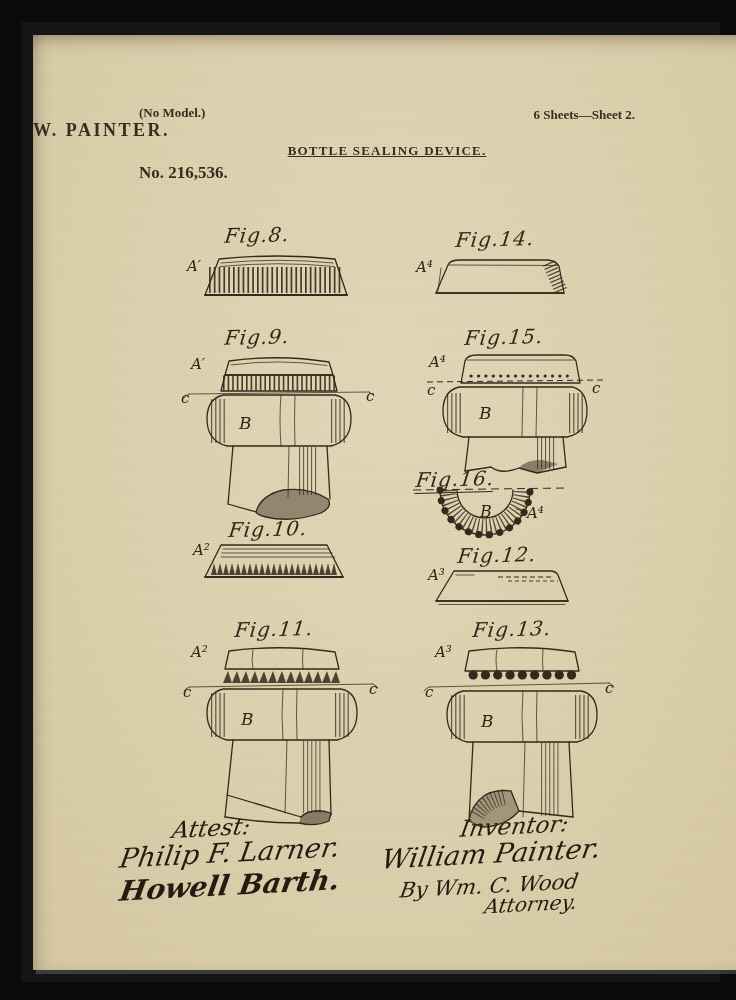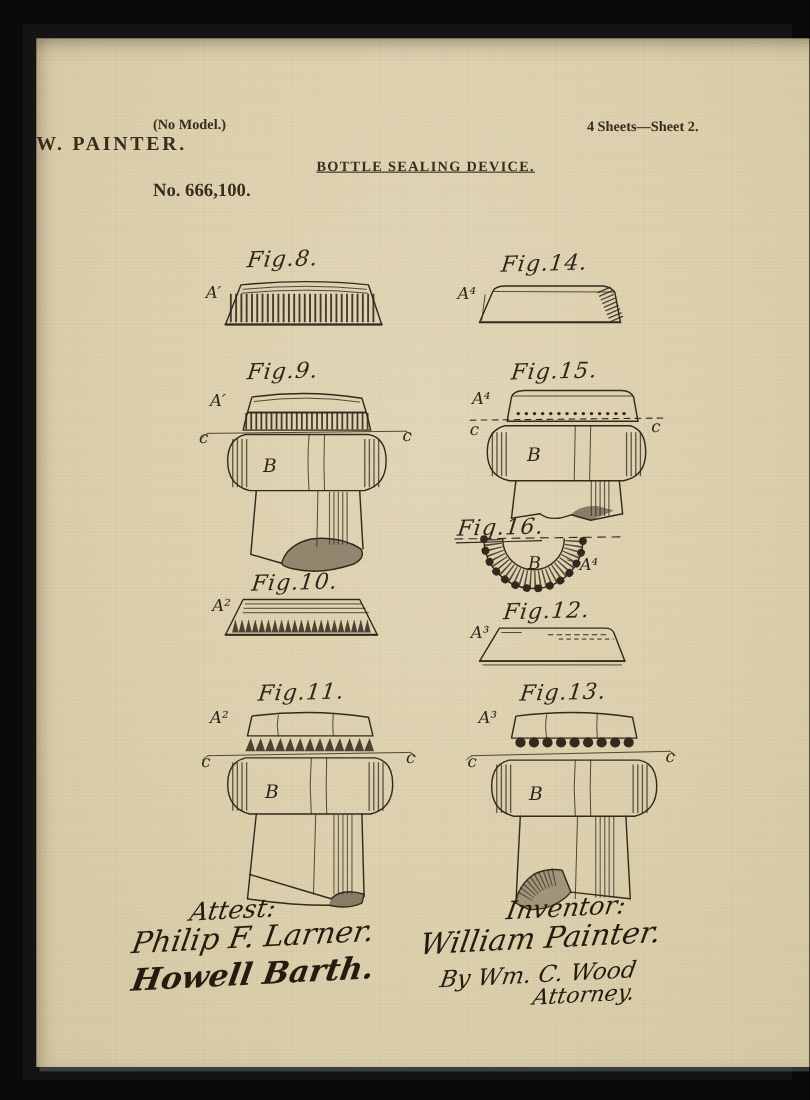--- a/index.html
+++ b/index.html
@@ -32,24 +32,24 @@
 </style>
 </head>
 <body>
 
 <div id="scene">
   <div class="frame-lip"></div>
 
   <div class="paper">
 
     <div class="hdr" style="left:106px;top:70px;font-size:13px;">(No Model.)</div>
-    <div class="hdr" style="right:112px;top:72px;font-size:13px;">4 Sheets—Sheet 2.</div>
+    <div class="hdr" style="right:112px;top:72px;font-size:13px;">6 Sheets—Sheet 2.</div>
     <div class="hdr" style="left:0;right:6px;top:85px;font-size:18px;letter-spacing:2.5px;text-align:left;">W. PAINTER.</div>
     <div class="hdr" style="left:0;right:6px;top:108px;font-size:13px;letter-spacing:1.2px;text-align:center;text-decoration:underline;">BOTTLE SEALING DEVICE.</div>
-    <div class="hdr" style="left:106px;top:128px;font-size:17px;">No. 666,100.</div>
+    <div class="hdr" style="left:106px;top:128px;font-size:17px;">No. 216,536.</div>
 
     <div class="figgroup" style="left:150px;top:188px;width:190px;height:88px;">
       <span class="figlabel" style="left:42px;top:0;">Fig.8.</span>
       <svg style="top:26px;" width="190" height="58" viewBox="0 0 190 58">
         <line class="bars" x1="26" y1="31" x2="160" y2="31" style="stroke-width:26;stroke-dasharray:1.7 3.1;" opacity="0.9"></line>
         <path class="ln" d="M36,10 Q96,4 152,10 L164,46 L22,46 Z"></path>
         <path class="thin" d="M38,14 Q96,8.5 150,14"></path>
         <path class="thin" d="M37,17.5 Q96,12 151,17.5"></path>
         <line class="ln" x1="22" y1="46" x2="164" y2="46" style="stroke-width:2;"></line>
         <text class="svgref" x="4" y="22">A′</text>

